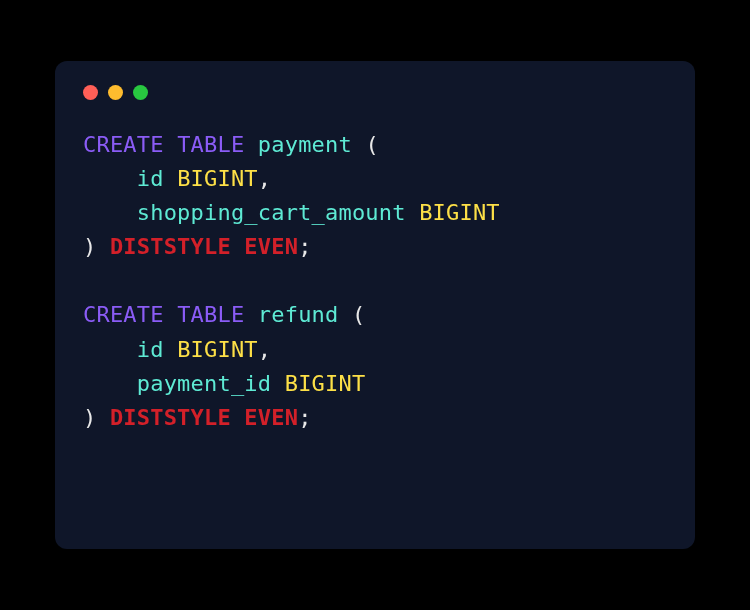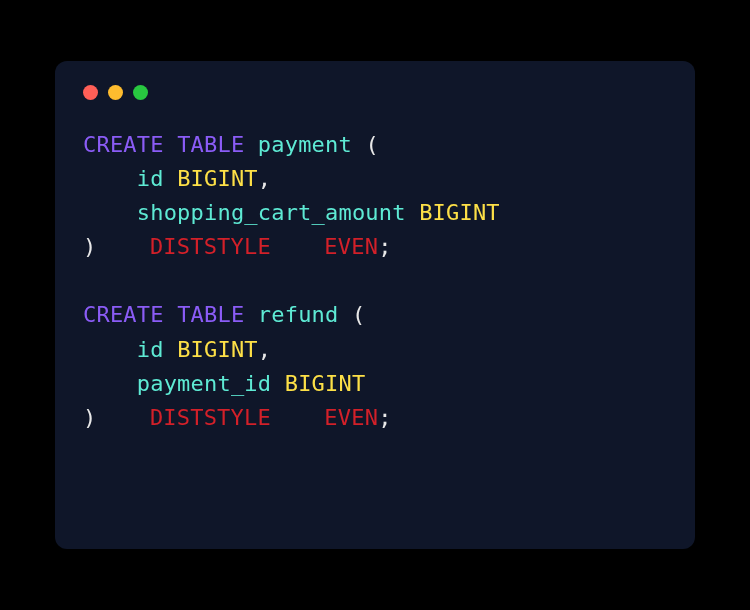--- a/index.html
+++ b/index.html
@@ -36,21 +36,21 @@
     .red { background: #ff5f57; }
     .yellow { background: #febc2e; }
     .green { background: #28c840; }
     .code {
       font-size: 22px;
       line-height: 1.55;
       white-space: pre;
       letter-spacing: 0.2px;
     }
     .kw-yellow { color: #8b5cf6; font-weight: 500; }
-    .kw-red { color: #d32029; font-weight: 400; margin-left: 40px; }
+    .kw-red { color: #d32029; font-weight: 700; }
     .type { color: #fde047; }
     .text { color: #5eead4; }
     .punct { color: #e8e8e8; }
   </style>
 </head>
 <body>
 
 <div class="window">
   <div class="traffic-lights">
     <div class="traffic-light red"></div>

